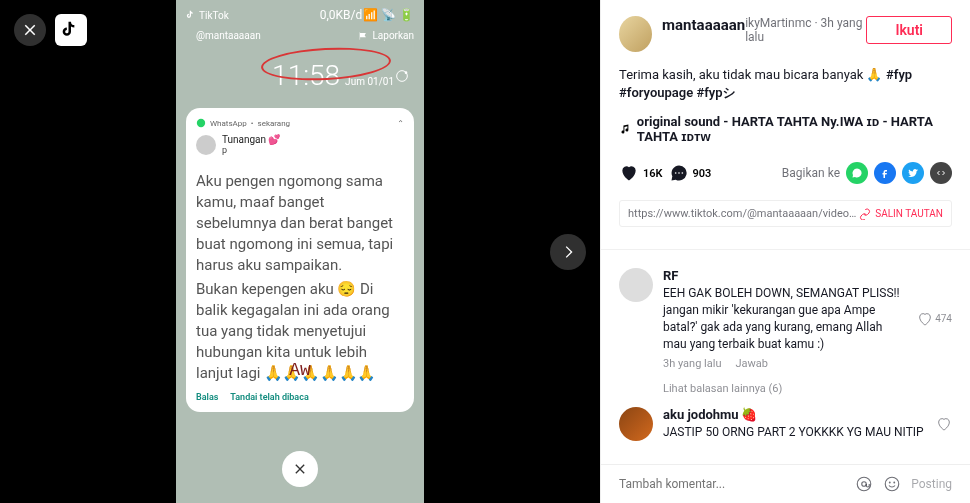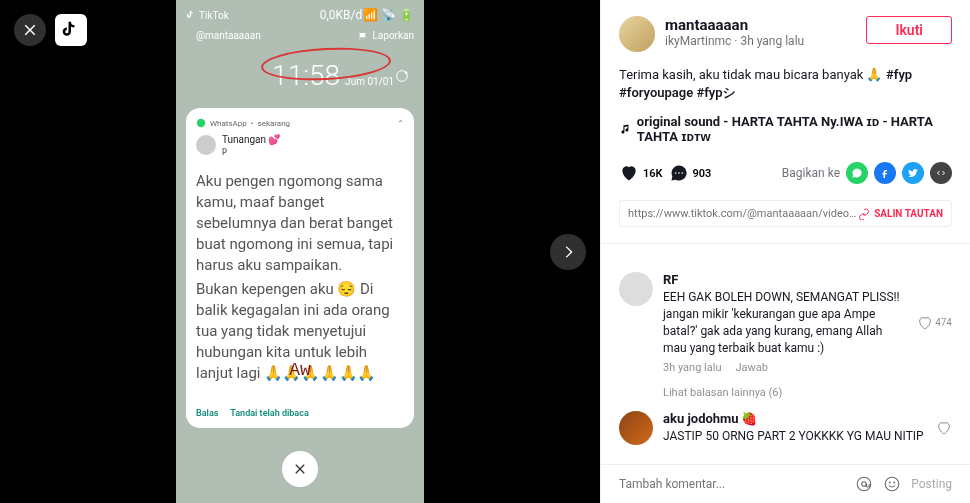--- a/index.html
+++ b/index.html
@@ -24,48 +24,48 @@
 .clock-date{font-size:10px;color:#fff;margin-left:5px}
 .red-ellipse{position:absolute;top:48px;left:85px;width:130px;height:32px;border:2px solid #d93636;border-radius:50%;transform:rotate(-3deg)}
 .whatsapp-card{margin:6px 10px;background:#fff;border-radius:14px;padding:10px;font-size:9px;color:#444}
 .wa-header{display:flex;align-items:center;gap:4px;margin-bottom:6px}
 .wa-header svg{width:10px;height:10px}
 .wa-header span{font-size:8px;color:#666}
 .wa-contact{display:flex;align-items:center;gap:6px;margin-bottom:4px}
 .wa-avatar{width:20px;height:20px;border-radius:50%;background:#ccc}
 .wa-name{font-weight:400;font-size:10px;color:#222}
 .wa-body{font-size:15px;color:#555;line-height:1.4;margin-top:16px}
-.wa-actions{margin-top:24px;font-size:9px;color:#128c7e;font-weight:600;display:flex;gap:12px}
+.wa-actions{margin-top:8px;font-size:9px;color:#128c7e;font-weight:600;display:flex;gap:12px}
 .aw-text{position:absolute;top:360px;left:50%;transform:translateX(-50%);color:#7f1d1d;font-size:18px;font-family:Liberation Mono, monospace}
 .phone-close{position:absolute;bottom:16px;left:50%;transform:translateX(-50%);width:36px;height:36px;border-radius:50%;background:#fff;display:flex;align-items:center;justify-content:center}
 .phone-close svg{width:16px;height:16px;fill:#333}
 .right-panel{width:370px;height:503px;display:flex;flex-direction:column;border-left:1px solid #eee}
 .rp-header{padding:16px 18px 10px;display:flex;justify-content:space-between;align-items:flex-start}
 .rp-user{display:flex;gap:10px}
 .rp-avatar{width:36px;height:36px;border-radius:50%;background:linear-gradient(135deg,#e8d5a0,#c0a060)}
-.rp-userinfo{display:flex;flex-direction:column}
+.rp-userinfo{display:flex;flex-direction:row}
 .rp-username{font-weight:700;font-size:15px;color:#161823}
 .rp-usermeta{font-size:12px;color:#161823a0}
 .follow-btn{border:1px solid #fe2c55;color:#fe2c55;background:#fff;padding:5px 28px;border-radius:3px;font-size:14px;font-weight:600;cursor:pointer}
 .caption{padding:4px 18px;font-size:13px;color:#161823;line-height:1.4}
 .caption a{color:#161823;font-weight:600;text-decoration:none}
 .music{padding:8px 18px;font-size:13px;font-weight:700;color:#161823;display:flex;align-items:center;gap:6px}
 .music svg{width:14px;height:14px}
 .actions-row{padding:10px 18px;display:flex;align-items:center;gap:6px;font-size:11px}
 .action-item{display:flex;align-items:center;gap:4px;cursor:pointer}
 .action-item svg{width:20px;height:20px}
 .share-label{margin-left:auto;color:#161823a0;font-size:12px}
 .share-icons{display:flex;gap:6px}
 .share-circle{width:22px;height:22px;border-radius:50%;display:flex;align-items:center;justify-content:center}
 .share-circle svg{width:12px;height:12px;fill:#fff}
 .link-row{margin:6px 18px;border:1px solid #eee;border-radius:3px;display:flex;align-items:center;padding:6px 8px;font-size:11px}
 .link-url{flex:1;color:#161823a0;overflow:hidden;text-overflow:ellipsis;white-space:nowrap}
-.copy-link{display:flex;align-items:center;gap:4px;color:#fe2c55;font-weight:700;font-size:10px;cursor:pointer}
+.copy-link{display:flex;align-items:center;gap:4px;color:#fe2c55;font-weight:400;font-size:10px;cursor:pointer}
 .copy-link svg{width:12px;height:12px;fill:#fe2c55}
-.comments{flex:1;overflow-y:auto;padding:18px 0;border-top:1px solid #f0f0f0;margin-top:10px}
+.comments{flex:1;overflow-y:auto;padding:8px 0;border-top:1px solid #f0f0f0;margin-top:16px}
 .comment{display:flex;padding:10px 18px;gap:10px}
 .comment-avatar{width:34px;height:34px;border-radius:50%;background:#ddd;flex-shrink:0}
 .comment-body{flex:1;font-size:12px}
 .comment-user{font-weight:700;color:#161823;font-size:13px}
 .comment-text{color:#161823;line-height:1.4;margin-top:2px}
 .comment-meta{color:#16182380;font-size:11px;margin-top:4px;display:flex;gap:14px}
 .comment-like{display:flex;flex-direction:row;align-items:center;gap:2px;font-size:10px;color:#16182380}
 .comment-like svg{width:16px;height:16px;fill:none;stroke:#16182380;stroke-width:1.5}
 .view-replies{padding:2px 62px;font-size:11px;color:#16182380;cursor:pointer}
 .comment-input{border-top:1px solid #eee;padding:10px 18px;display:flex;align-items:center;gap:10px;font-size:12px}

